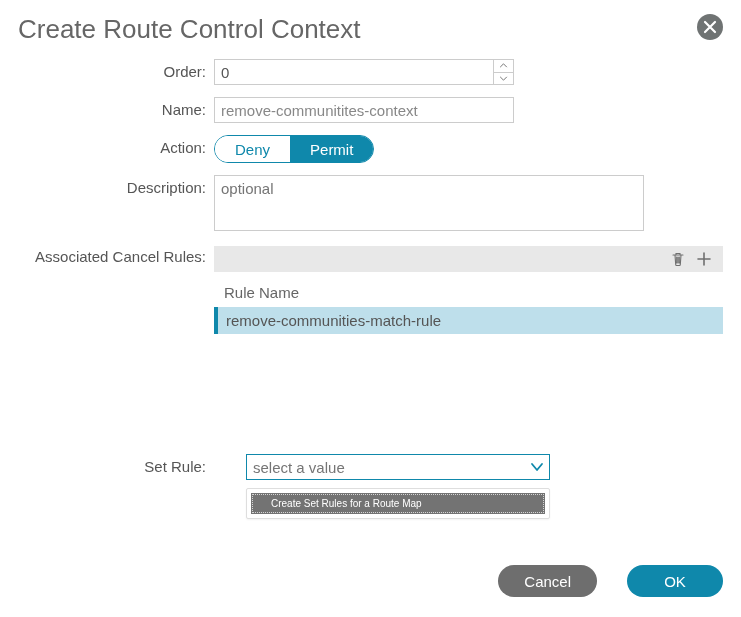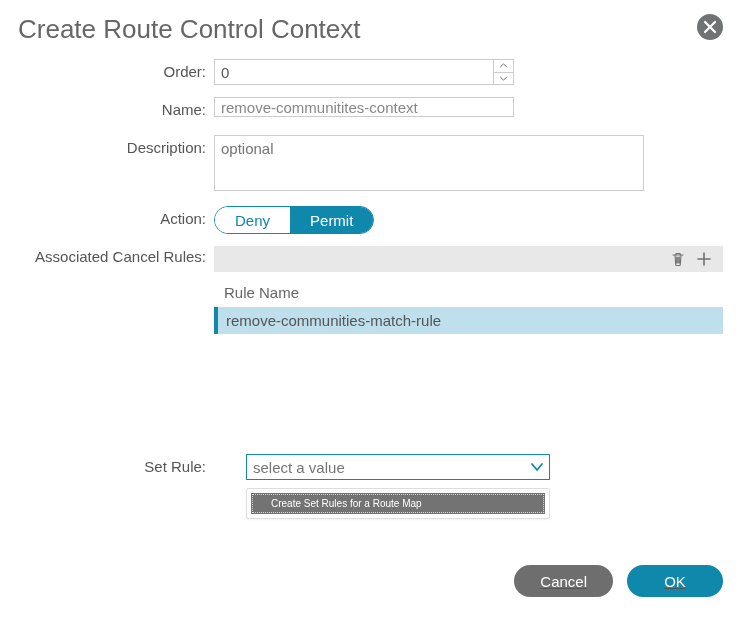--- a/index.html
+++ b/index.html
@@ -77,21 +77,21 @@
     flex: 1;
     display: flex;
     align-items: center;
     justify-content: center;
     cursor: pointer;
   }
   .spinbox .arrows .arr:first-child { border-bottom: 1px solid #ccc; }
   .spinbox .arrows svg { width: 9px; height: 5px; }
   .text-input {
     width: 300px;
-    height: 20px;
+    height: 26px;
     border: 1px solid #ccc;
     padding: 8px 6px;
     font-size: 15px;
     color: #888;
     outline: none;
   }
   .toggle {
     display: inline-flex;
     border: 1px solid #0f88ab;
     border-radius: 14px;
@@ -205,22 +205,21 @@
     font-size: 10px;
     cursor: pointer;
     outline: 1px dotted rgba(255,255,255,.7);
     outline-offset: -2px;
   }
   .footer {
     position: absolute;
     bottom: 20px;
     right: 18px;
     display: flex;
-    gap: 14px;
-    text-decoration: underline;
+    gap: 30px;
   }
   .btn {
     min-width: 96px;
     height: 32px;
     border-radius: 16px;
     border: none;
     font-size: 15px;
     cursor: pointer;
     padding: 0 26px;
   }
@@ -262,33 +261,33 @@
   </div>
 
   <div class="row">
     <div class="lbl">Name:</div>
     <div class="ctrl">
       <input class="text-input" type="text" value="remove-communitites-context" style="">
     </div>
   </div>
 
   <div class="row">
-    <div class="lbl">Description:</div>
-    <div class="ctrl">
-      <textarea class="desc-area" placeholder="optional" style=""></textarea>
-    </div>
-  </div>
-
-  <div class="row">
     <div class="lbl">Action:</div>
     <div class="ctrl">
       <div class="toggle">
         <div class="opt">Deny</div>
         <div class="opt active">Permit</div>
       </div>
+    </div>
+  </div>
+
+  <div class="row">
+    <div class="lbl">Description:</div>
+    <div class="ctrl">
+      <textarea class="desc-area" placeholder="optional" style=""></textarea>
     </div>
   </div>
 
   <div class="row rules-section">
     <div class="lbl multi">Associated Cancel Rules:</div>
     <div class="ctrl">
       <div class="rules-toolbar">
         <div class="tb-btn">
           <svg width="16" height="16" viewBox="0 0 16 16">
             <path d="M3 4h10M6 4V2.5h4V4M5 4l.7 9.5c0 .6.4 1 .9 1h2.8c.6 0 .9-.4.9-1L11 4M6.7 6v6M8 6v6M9.3 6v6" stroke="#6f6f6f" stroke-width="1.1" fill="none" stroke-linecap="round"></path>

